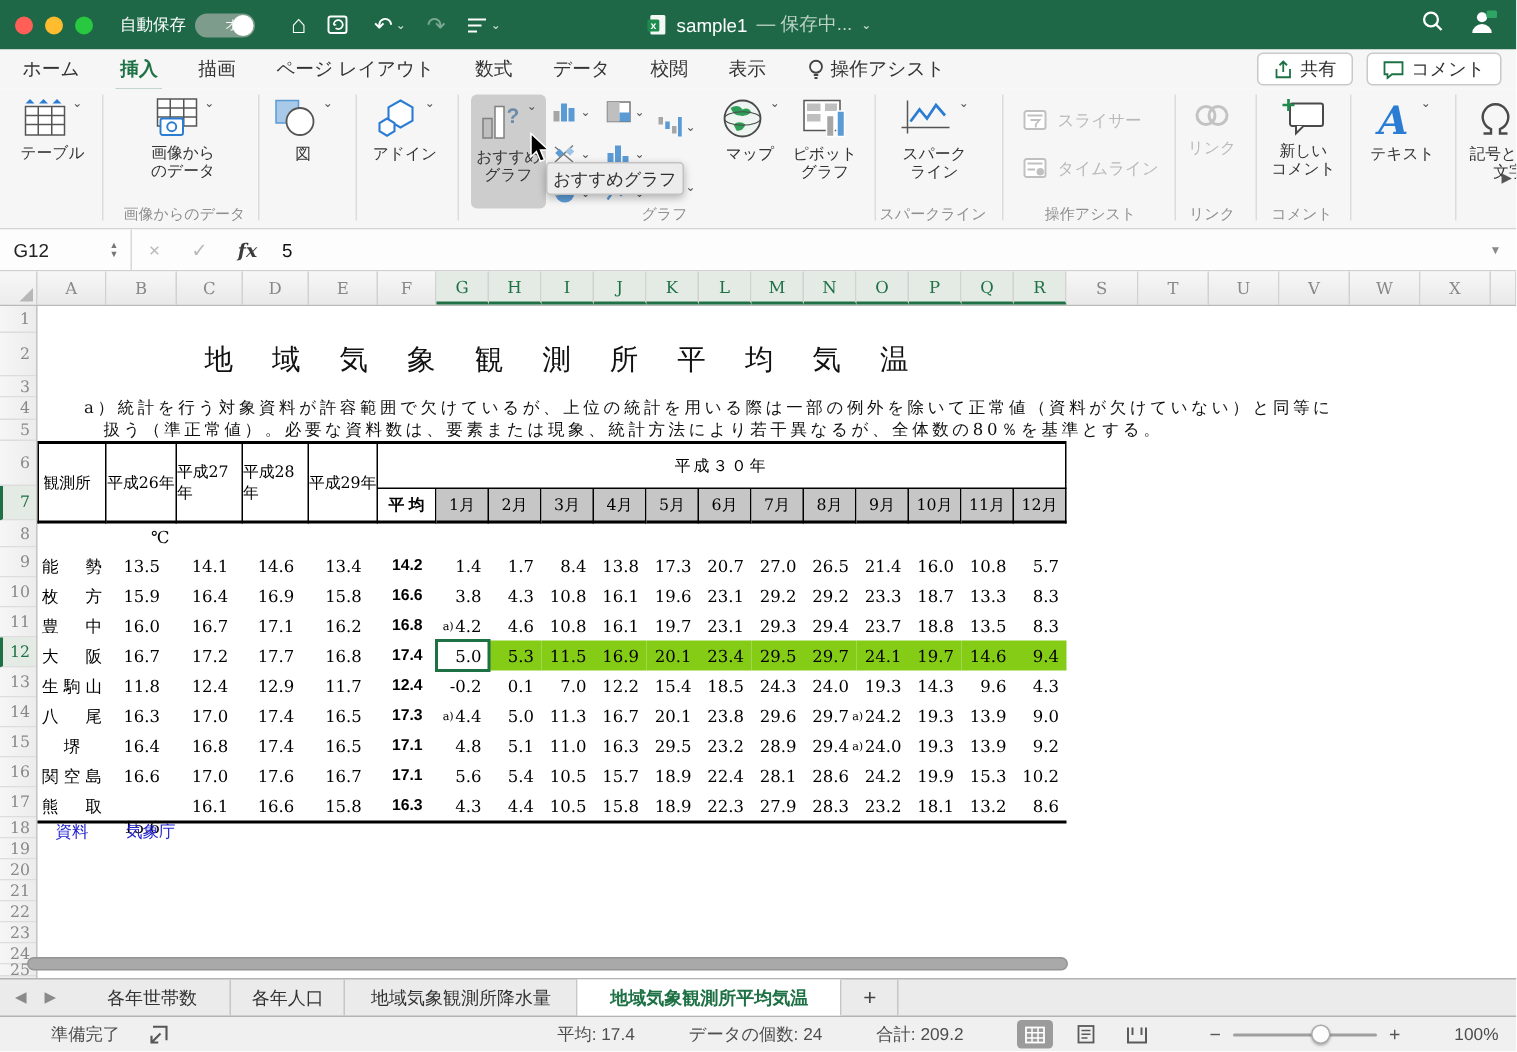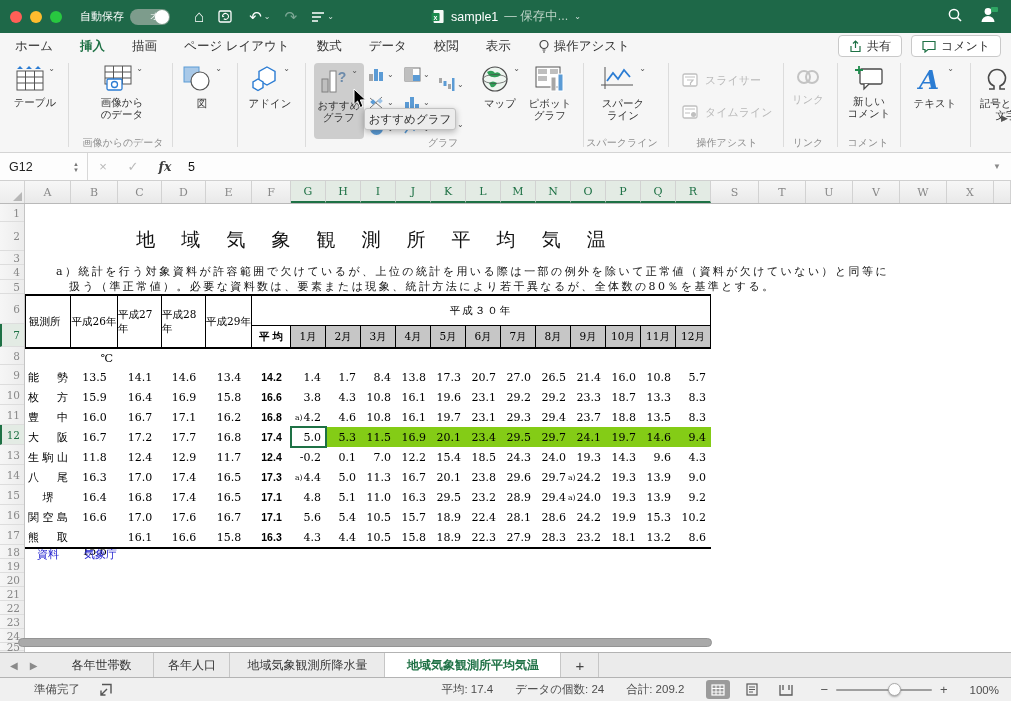--- a/index.html
+++ b/index.html
@@ -99,21 +99,21 @@
   
   .sheettabs { position:absolute; left:0; top:652px; width:100%; height:26px; background:#ebebeb; border-top:1px solid #b3b3b3; border-bottom:1px solid #b3b3b3; display:flex; align-items:stretch; font-size:12px; color:#333; }
   .tabnav { display:flex; align-items:center; gap:12px; padding:0 12px 0 10px; color:#8a8a8a; font-size:10px; }
   .stab { display:flex; align-items:center; justify-content:center; border-right:1px solid #c6c6c6; padding:0 4px; white-space:nowrap; }
   .stab.active { background:#fff; color:#1e7145; font-weight:700; border-right:1px solid #c6c6c6; }
   .stab.add { font-size:15px; color:#444; }
 
   
   .statusbar { position:absolute; left:0; top:678px; width:100%; height:23px; background:#f0f0f0; display:flex; align-items:center; font-size:11.5px; color:#4d4d4d; }
   .sb-left { display:flex; align-items:center; gap:18px; margin-left:34px; }
-  .sb-right { position:absolute; right:12px; display:flex; align-items:center; gap:22px; }
+  .sb-right { position:absolute; right:12px; display:flex; align-items:center; gap:36px; }
   .viewbtns { display:flex; align-items:center; gap:10px; }
   .vbtn { width:24px; height:19px; border-radius:3px; display:flex; align-items:center; justify-content:center; }
   .vbtn.sel { background:#9b9b9b; }
   .zoomctl { display:flex; align-items:center; gap:8px; }
   .ztrack { width:96px; height:2px; background:#9f9f9f; position:relative; border-radius:1px; }
   .zknob { position:absolute; left:52px; top:-6px; width:13px; height:13px; border-radius:50%; background:#fdfdfd; border:1px solid #ababab; box-shadow:0 1px 2px rgba(0,0,0,.3); }
   .zsign { font-size:13px; color:#555; }
 
   .cursor { position:absolute; left:353px; top:88px; z-index:40; pointer-events:none; }
 </style>

